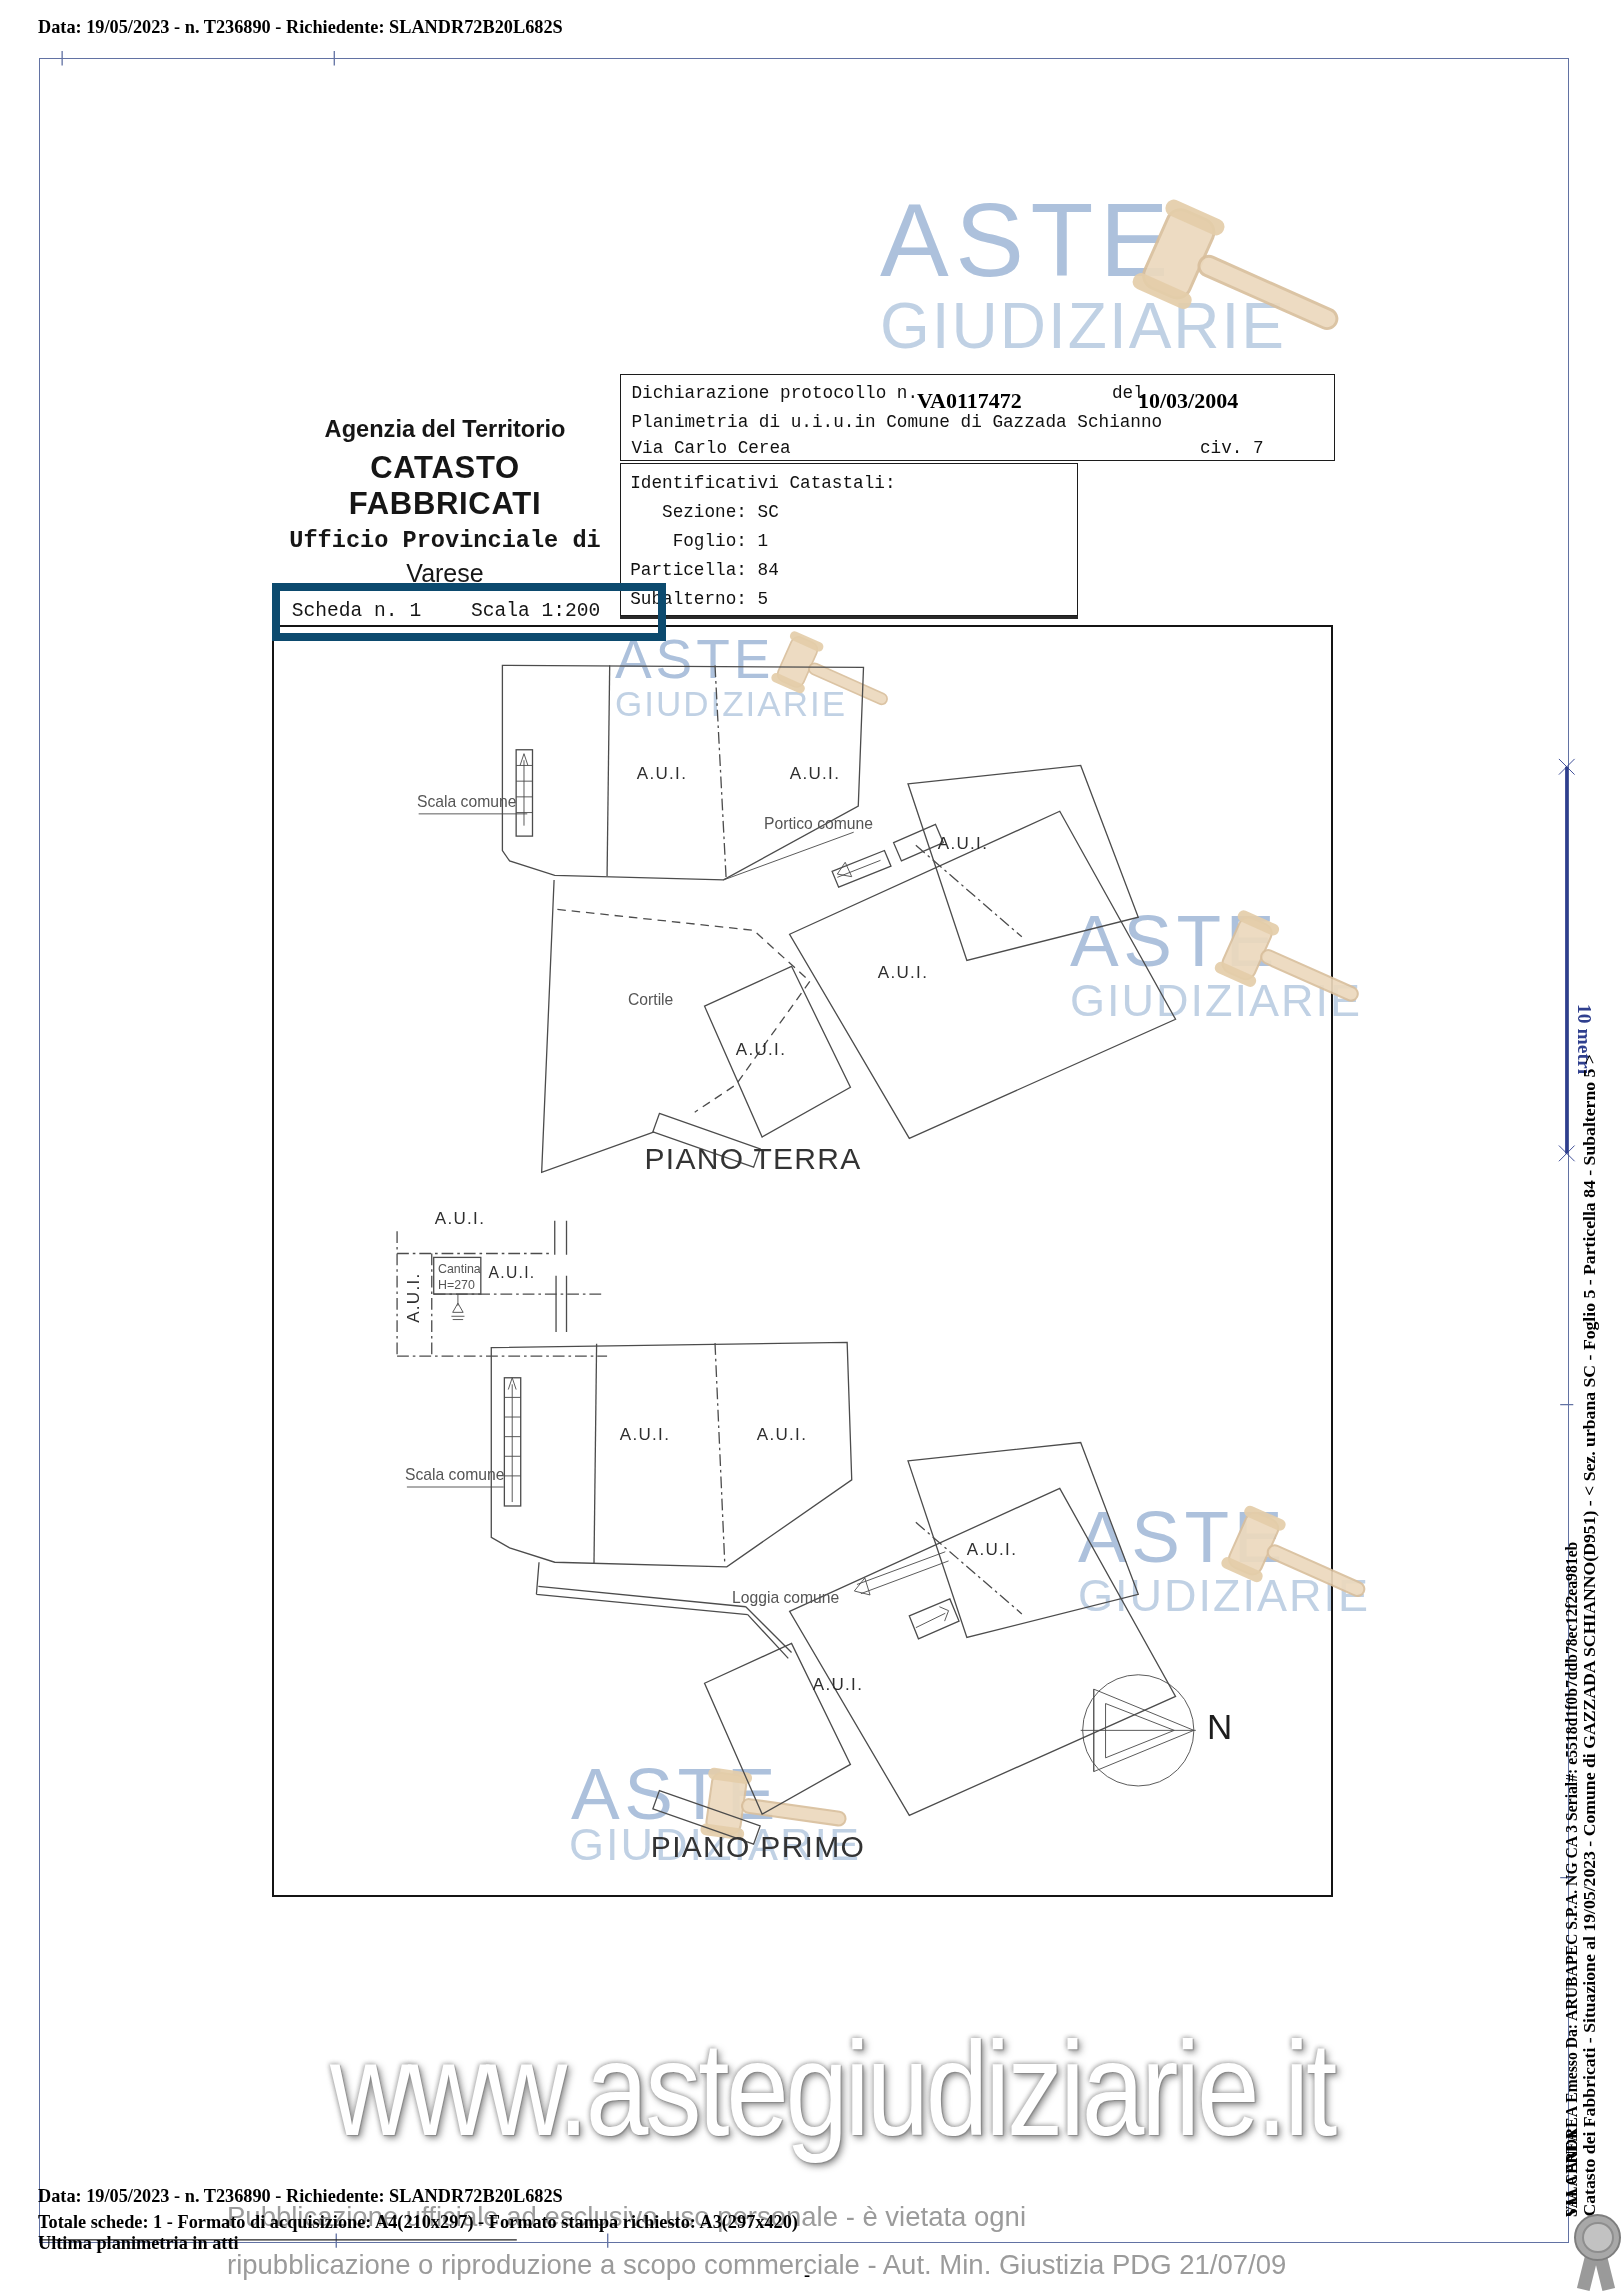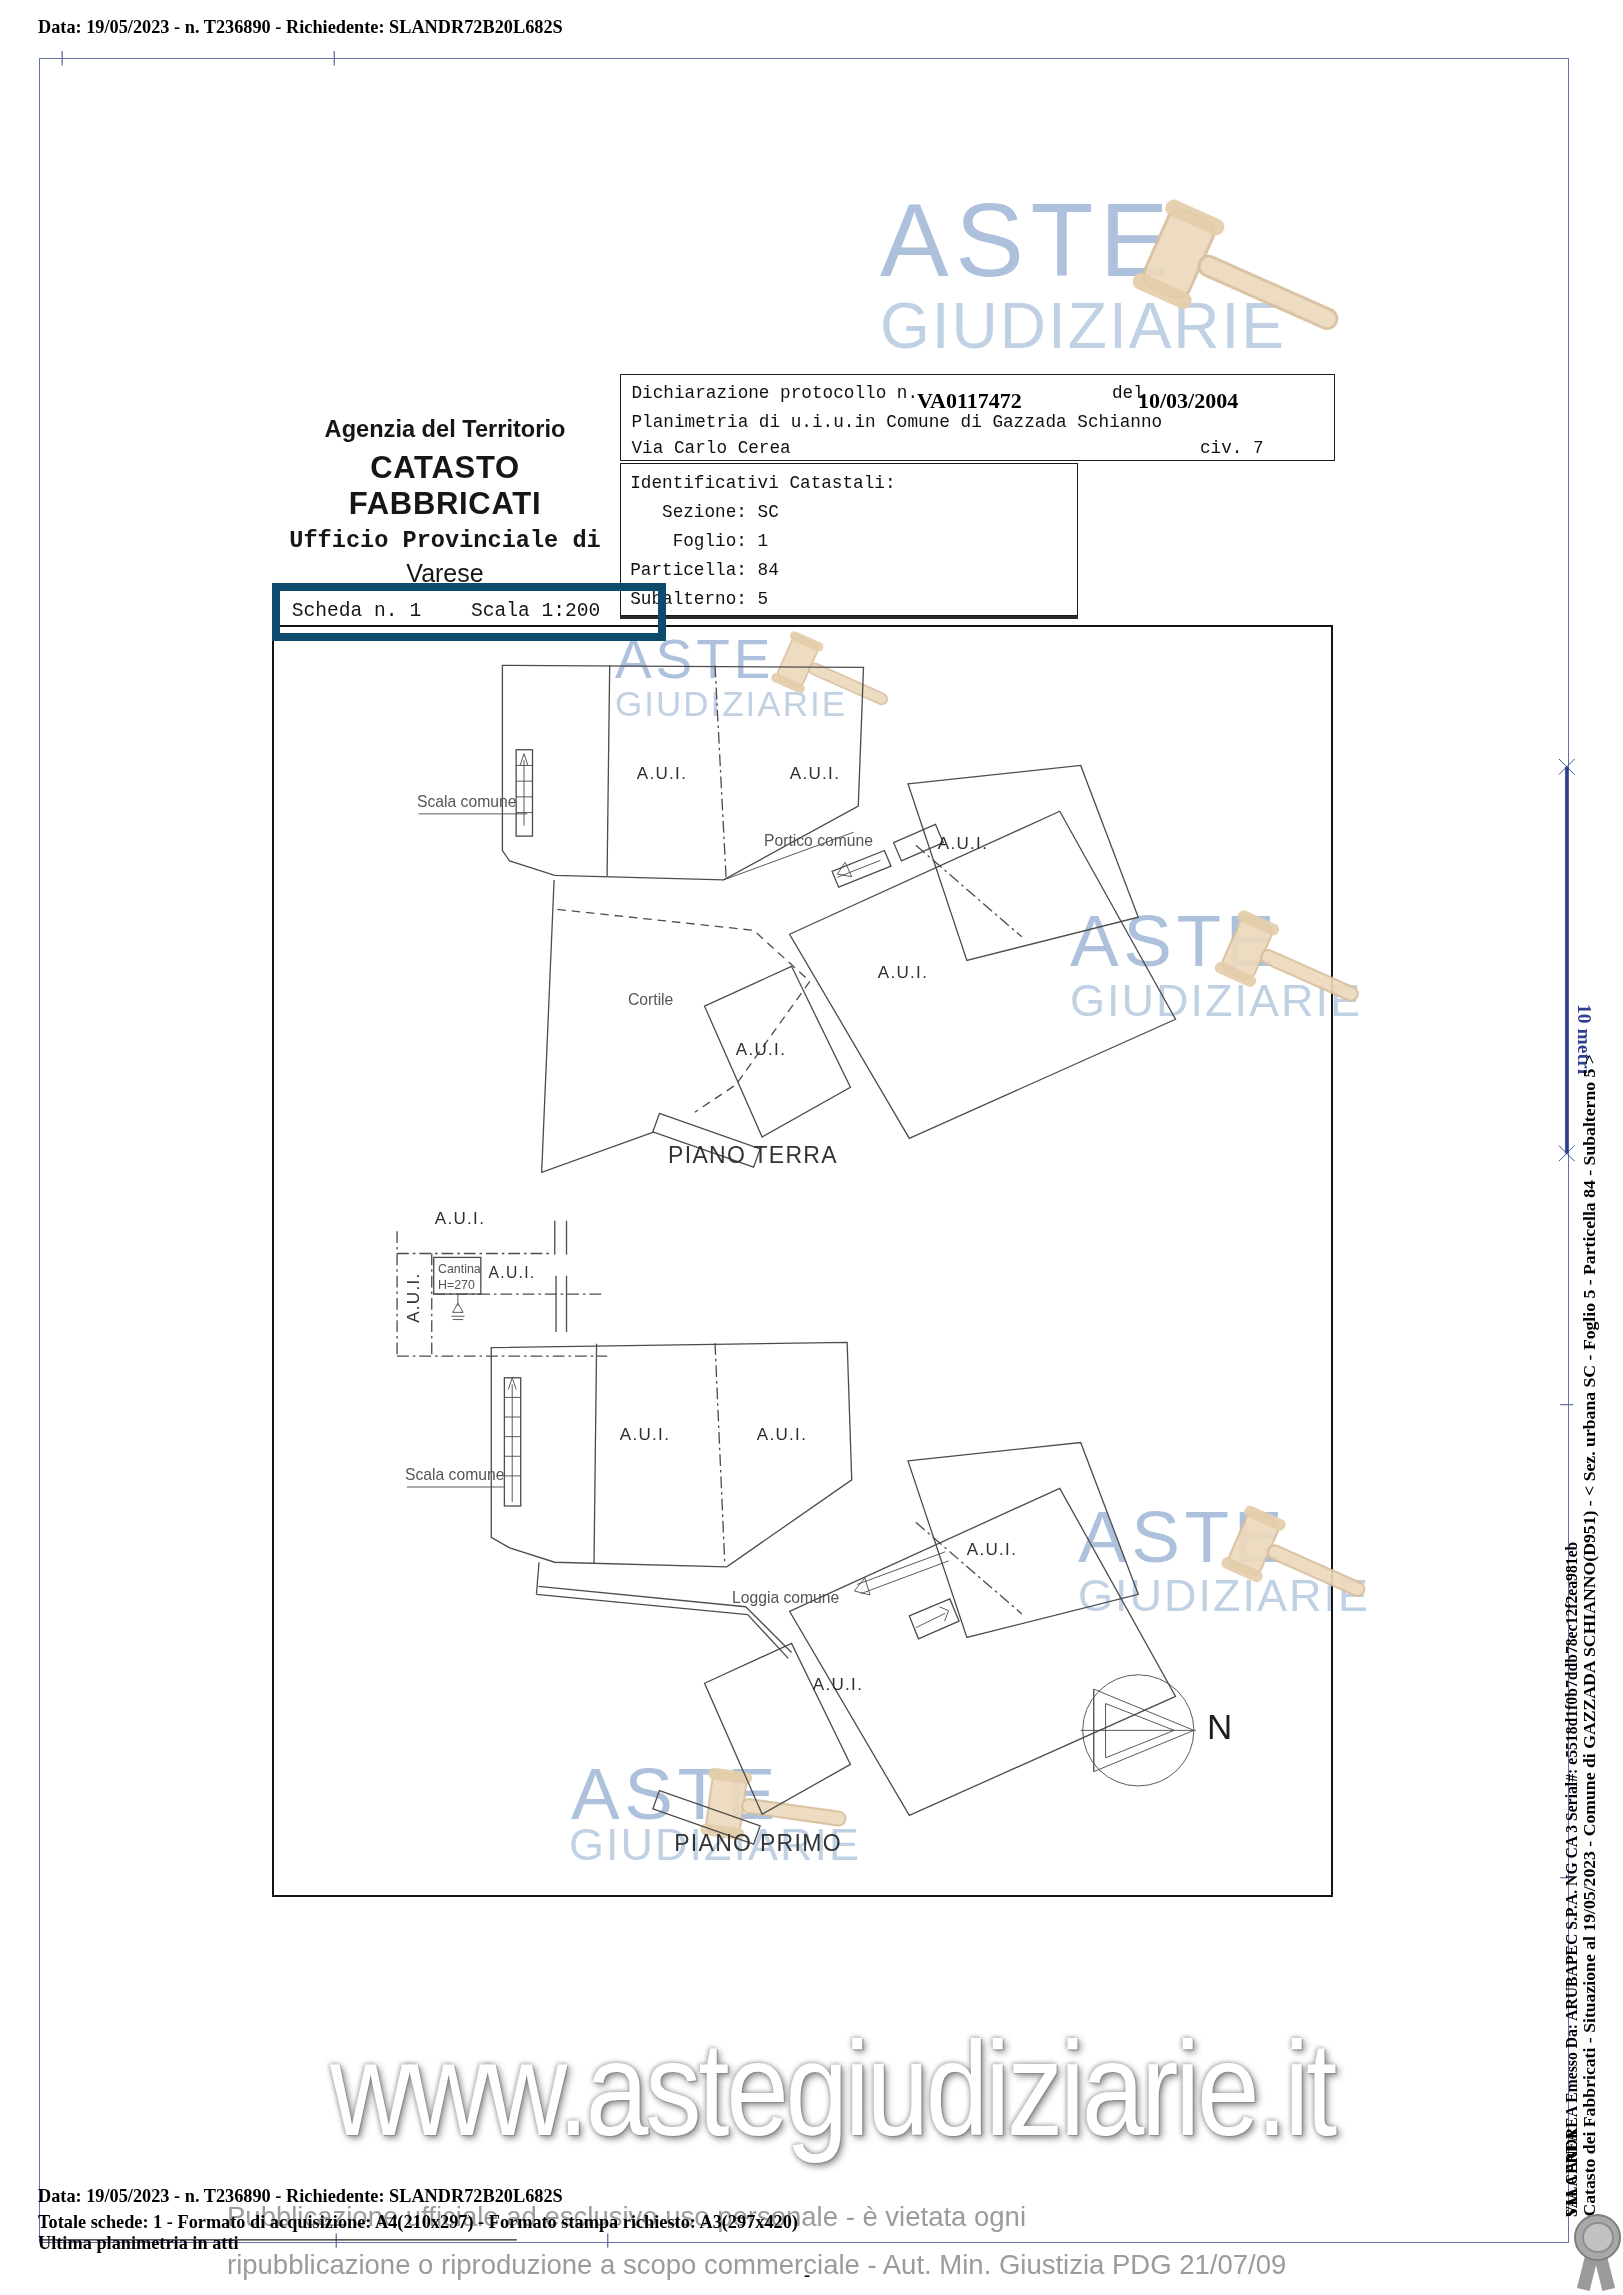--- a/index.html
+++ b/index.html
@@ -53,21 +53,21 @@
   #www-wm{left:330px;top:2012px;font-size:134px;letter-spacing:-3.9px;color:#fff;white-space:nowrap;
           transform:scaleX(.84);transform-origin:0 0;z-index:1;
           text-shadow:3.3px 3.3px 7.9px rgba(130,130,130,.95),-1.3px -1.3px 5.2px rgba(160,160,160,.8),1.3px 1.3px 1.3px rgba(140,140,140,.9);}
 
   #disclaimer{left:227px;top:2193px;width:1178px;font-size:27.5px;line-height:48px;
               color:#9b9b9b;z-index:3;}
 
   
   .plabel{color:#555;font-size:15.7px;z-index:4;}
   .aui{color:#2e2e2e;font-size:17px;letter-spacing:1.3px;z-index:4;}
-  .caption{color:#333;font-size:23px;letter-spacing:1.3px;z-index:4;}
+  .caption{color:#333;font-size:30px;letter-spacing:1.3px;z-index:4;}
   .tiny{color:#555;font-size:12.4px;line-height:15.7px;z-index:4;}
   #vaui{left:391px;top:1290px;width:46px;height:19.6px;line-height:19.6px;text-align:center;transform:rotate(-90deg);}
   #north{left:1207px;top:1707px;font-size:35px;color:#1d1d1d;z-index:4;}
 
   
   #scale-text{left:1573px;top:1004px;writing-mode:vertical-rl;font-family:"Liberation Serif",serif;
               font-weight:bold;font-size:19.6px;color:#2f3f8e;z-index:6;}
 
   
   .vtext{position:absolute;white-space:nowrap;transform-origin:0 100%;transform:rotate(-90deg);
@@ -219,21 +219,21 @@
 
     <g>
       <path class="bluebar" d="M2395 1172 V1763" stroke-width="5"></path>
       <path class="bluebar thin" d="M2383 1160 L2407 1184 M2407 1160 L2383 1184 M2383 1751 L2407 1775 M2407 1751 L2383 1775" stroke-width="2"></path>
     </g>
   </svg>
 
   <div class="abs aui ctr nowrap" style="left:662px;top:764px;">A.U.I.</div>
   <div class="abs aui ctr nowrap" style="left:815px;top:764px;">A.U.I.</div>
   <div class="abs plabel nowrap" style="left:417px;top:793px;">Scala comune</div>
-  <div class="abs plabel nowrap" style="left:764px;top:832px;">Portico comune</div>
+  <div class="abs plabel nowrap" style="left:764px;top:815px;">Portico comune</div>
   <div class="abs plabel nowrap" style="left:628px;top:991px;">Cortile</div>
   <div class="abs aui ctr nowrap" style="left:963px;top:834px;">A.U.I.</div>
   <div class="abs aui ctr nowrap" style="left:903px;top:963px;">A.U.I.</div>
   <div class="abs aui ctr nowrap" style="left:761px;top:1040px;">A.U.I.</div>
   <div class="abs caption ctr nowrap" style="left:753px;top:1142px;">PIANO TERRA</div>
 
   <div class="abs aui ctr nowrap" style="left:460px;top:1209px;">A.U.I.</div>
   <div class="abs aui nowrap" id="vaui">A.U.I.</div>
   <div class="abs tiny" style="left:438px;top:1262px;">
     <div>Cantina</div>

